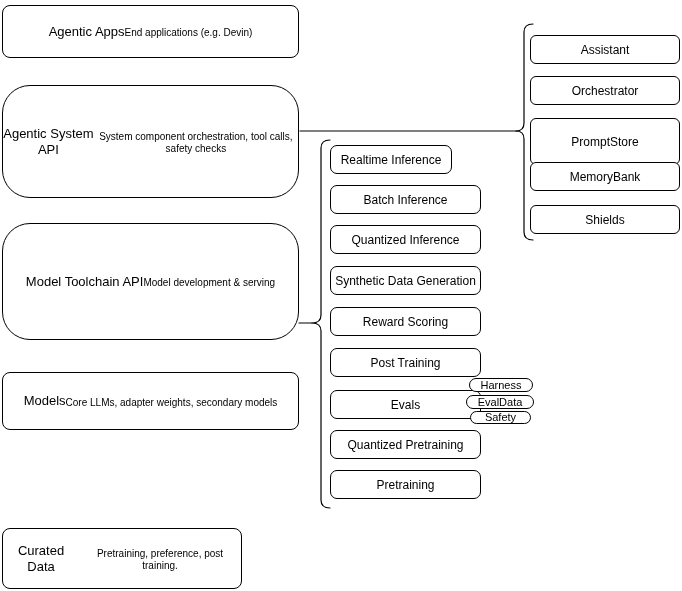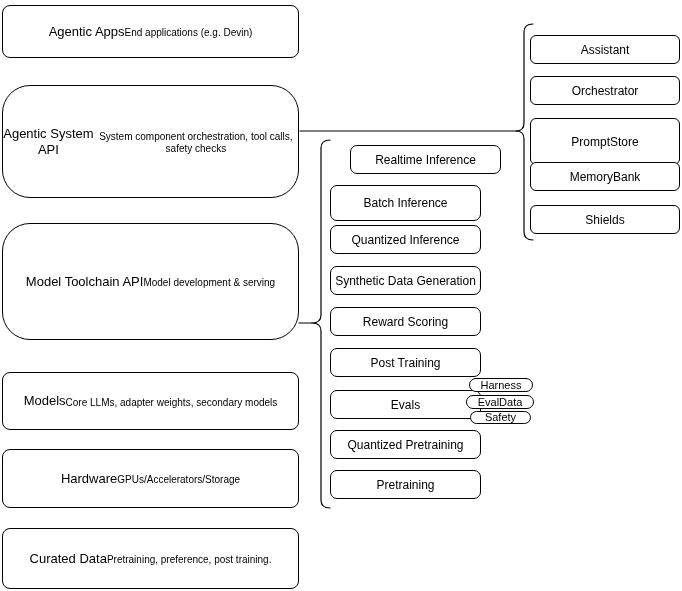--- a/index.html
+++ b/index.html
@@ -83,32 +83,28 @@
   <div class="node big-round" style="left:2px; top:223px; width:297px; height:117px;">
     <div class="title">Model Toolchain API</div>
     <div class="subtitle">Model development &amp; serving</div>
   </div>
 
   <div class="node small-round" style="left:2px; top:372px; width:297px; height:58px;">
     <div class="title">Models</div>
     <div class="subtitle">Core LLMs, adapter weights, secondary models</div>
   </div>
 
-  <div class="node small-round" style="left:2px; top:449px; width:297px; height:59px;">
-    <div class="title">Hardware</div>
-    <div class="subtitle">GPUs/Accelerators/Storage</div>
-  </div>
 
-  <div class="node small-round" style="left:2px; top:528px; width:297px; height:61px;">
+  <div class="node small-round" style="left:2px; top:528px; width:240px; height:61px;">
     <div class="title">Curated Data</div>
     <div class="subtitle">Pretraining, preference, post training.</div>
   </div>
 
-  <div class="node item" style="left:330px; top:145px; width:151px; height:29px;margin-left:20px;">Realtime Inference</div>
-  <div class="node item" style="left:330px; top:185px; width:151px; height:36px;">Batch Inference</div>
+  <div class="node item" style="left:330px; top:145px; width:122px; height:29px;">Realtime Inference</div>
+  <div class="node item" style="left:330px; top:185px; width:151px; height:29px;">Batch Inference</div>
   <div class="node item" style="left:330px; top:225px; width:151px; height:29px;">Quantized Inference</div>
   <div class="node item" style="left:330px; top:266px; width:151px; height:29px;">Synthetic Data Generation</div>
   <div class="node item" style="left:330px; top:307px; width:151px; height:29px;">Reward Scoring</div>
   <div class="node item" style="left:330px; top:348px; width:151px; height:29px;">Post Training</div>
   <div class="node item" style="left:330px; top:390px; width:151px; height:29px;">Evals</div>
   <div class="node item" style="left:330px; top:430px; width:151px; height:29px;">Quantized Pretraining</div>
   <div class="node item" style="left:330px; top:470px; width:151px; height:29px;">Pretraining</div>
 
   <div class="pill" style="left:469px; top:362px; width:64px; height:14px;margin-top:16px;">Harness</div>
   <div class="pill" style="left:466px; top:395px; width:68px; height:14px;">EvalData</div>

